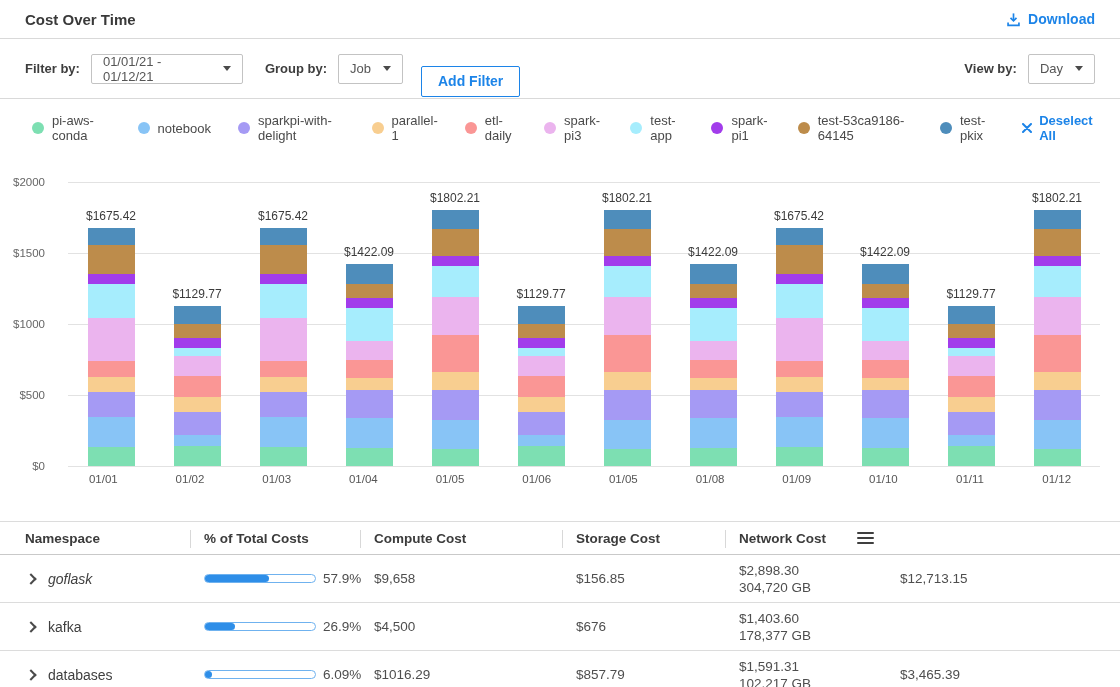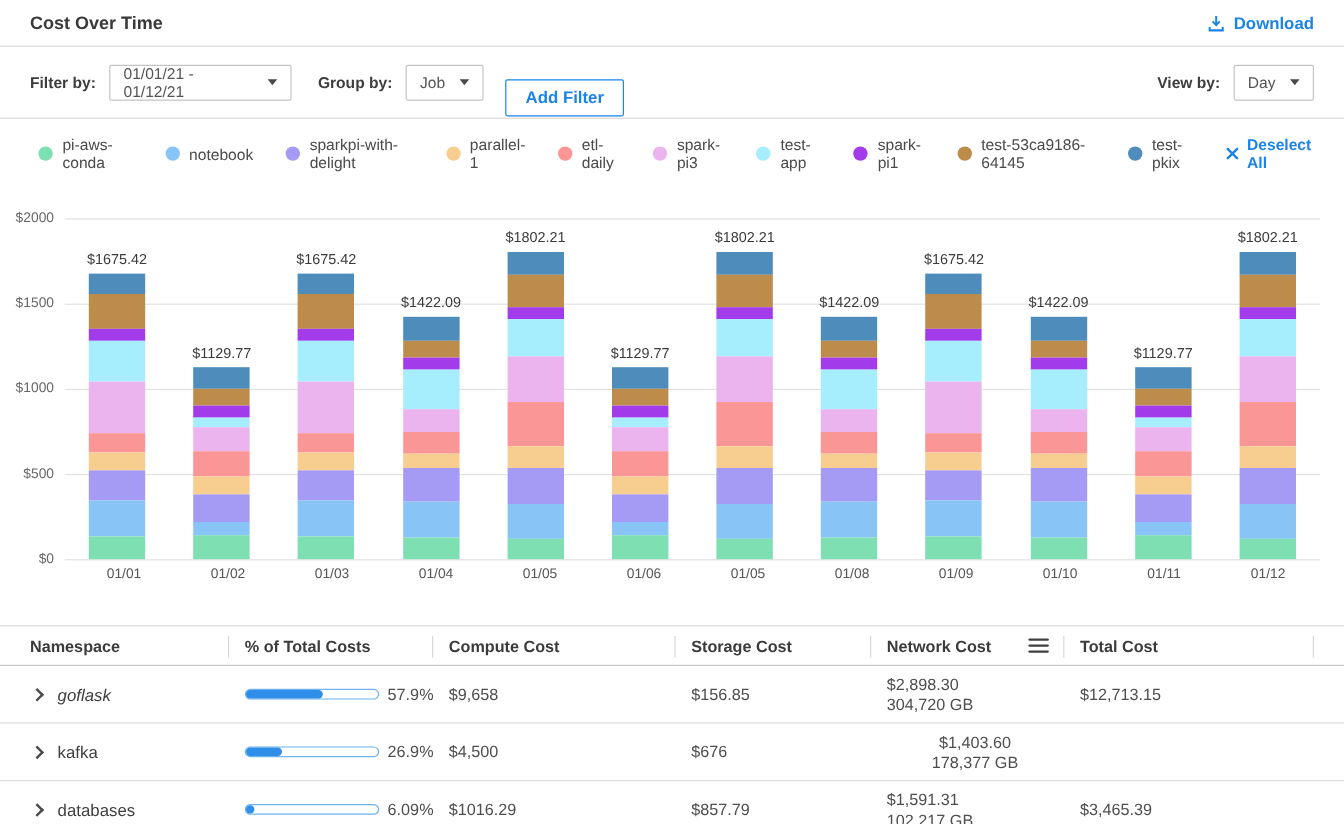--- a/index.html
+++ b/index.html
@@ -30,21 +30,21 @@
 
   
   .legend-row { display:flex; align-items:center; padding:14px 25px 12px 32px; gap:27px; }
   .legend-item { display:flex; align-items:center; gap:8px; font-size:13px; color:#4a4a4a; cursor:pointer; }
   .dot { width:12px; height:12px; border-radius:50%; flex:none; }
   .deselect-all { margin-left:auto; display:flex; align-items:center; gap:7px;
     color:#1c84e8; font-weight:bold; font-size:13px; cursor:pointer; }
 
   
   .chart-wrap { display:flex; margin:27px 20px 0 13px; }
-  .y-axis { width:32px; position:relative; height:284px; flex:none; margin-right:9px; }
+  .y-axis { width:32px; position:relative; height:284px; flex:none; margin-right:23px; }
   .y-tick { position:absolute; right:0; font-size:11.5px; color:#666; line-height:12px; }
   .plot { position:relative; flex:1; height:284px; }
   .gridline { position:absolute; left:0; right:0; height:1px; background:#e2e2e2; }
   .bars { position:absolute; inset:0; display:flex; }
   .bar-slot { flex:1; display:flex; flex-direction:column; align-items:center; justify-content:flex-end; }
   .total-label { font-size:12px; color:#3b3b3b; margin-bottom:5px; }
   .stack { width:47px; display:flex; flex-direction:column-reverse; }
   .seg { width:100%; }
   .x-axis { display:flex; margin:7px 20px 0 60px;justify-content:space-between; }
   .x-label { flex:1; text-align:center; font-size:11.5px; color:#555; }
@@ -393,23 +393,20 @@
         <div>Storage Cost</div>
       </div>
       <div class="hcell sep" style="width: 161px;">
         <div>Network Cost</div>
         <div class="hamburger">
           <i></i>
           <i></i>
           <i></i>
         </div>
       </div>
-      <div class="hcell sep endsep" style="flex: 1 1 0%;">
-        <div>Total Cost</div>
-      </div>
     </div>
   <div id="tbody">
       <div class="trow">
         <div class="tcell first ns-cell" style="width: 165px; font-style: italic;">
           <div class="chev"></div>
           <div>goflask</div>
         </div>
         <div class="tcell pct-cell" style="width: 170px;">
           <div class="pill">
             <div class="pill-fill" style="width: 57.9%;"></div>
@@ -430,21 +427,21 @@
           <div>kafka</div>
         </div>
         <div class="tcell pct-cell" style="width: 170px;">
           <div class="pill">
             <div class="pill-fill" style="width: 26.9%;"></div>
           </div>
           <div>26.9%</div>
         </div>
         <div class="tcell" style="width: 202px;">$4,500</div>
         <div class="tcell" style="width: 163px;">$676</div>
-        <div class="tcell net-cell" style="width: 161px; text-align: center;">
+        <div class="tcell net-cell" style="width: 161px;">
           <div>$1,403.60</div>
           <div>178,377 GB</div>
         </div>
       </div>
       <div class="trow">
         <div class="tcell first ns-cell" style="width: 165px;">
           <div class="chev"></div>
           <div>databases</div>
         </div>
         <div class="tcell pct-cell" style="width: 170px;">

